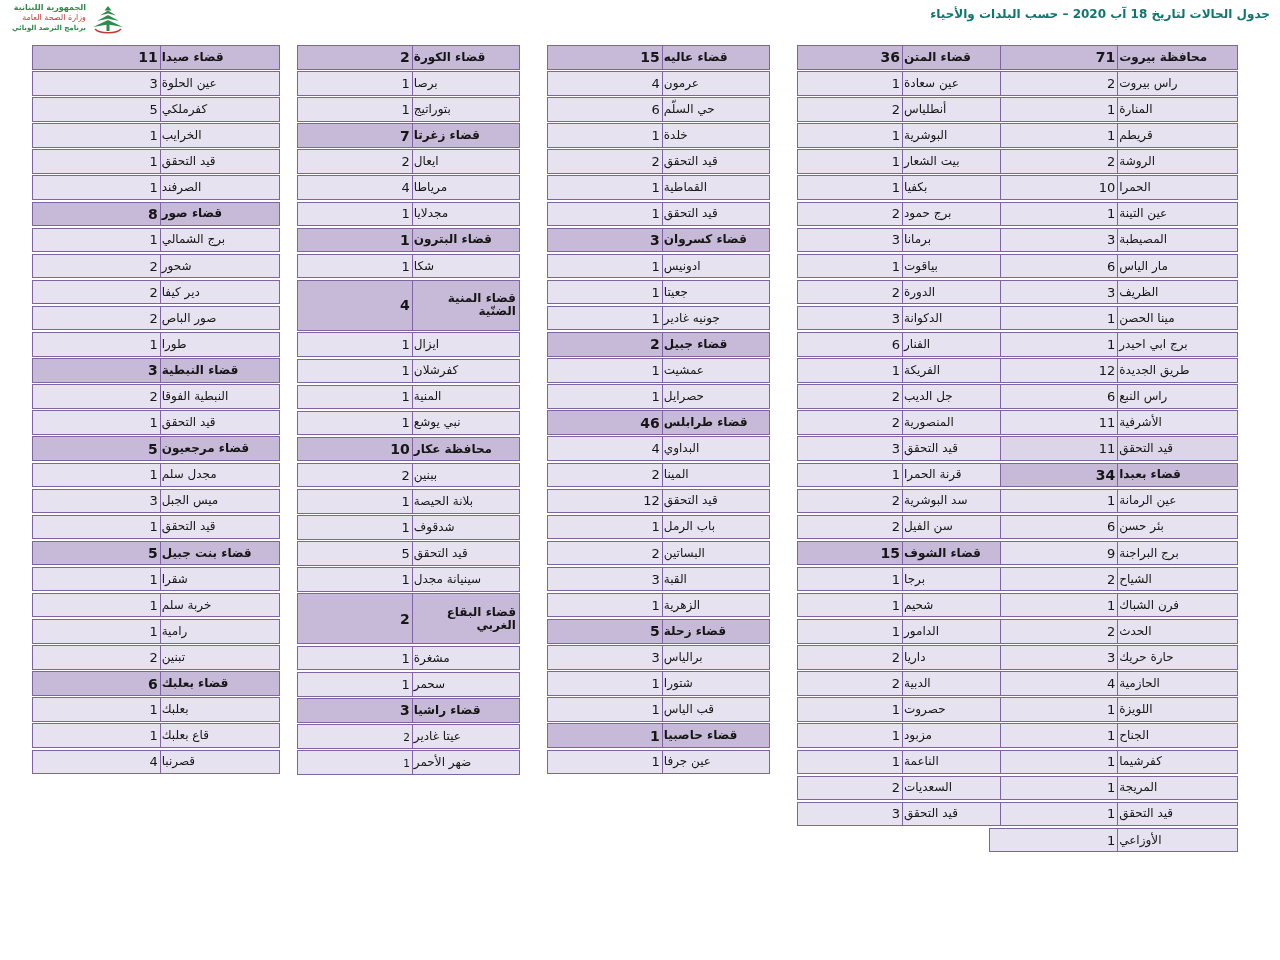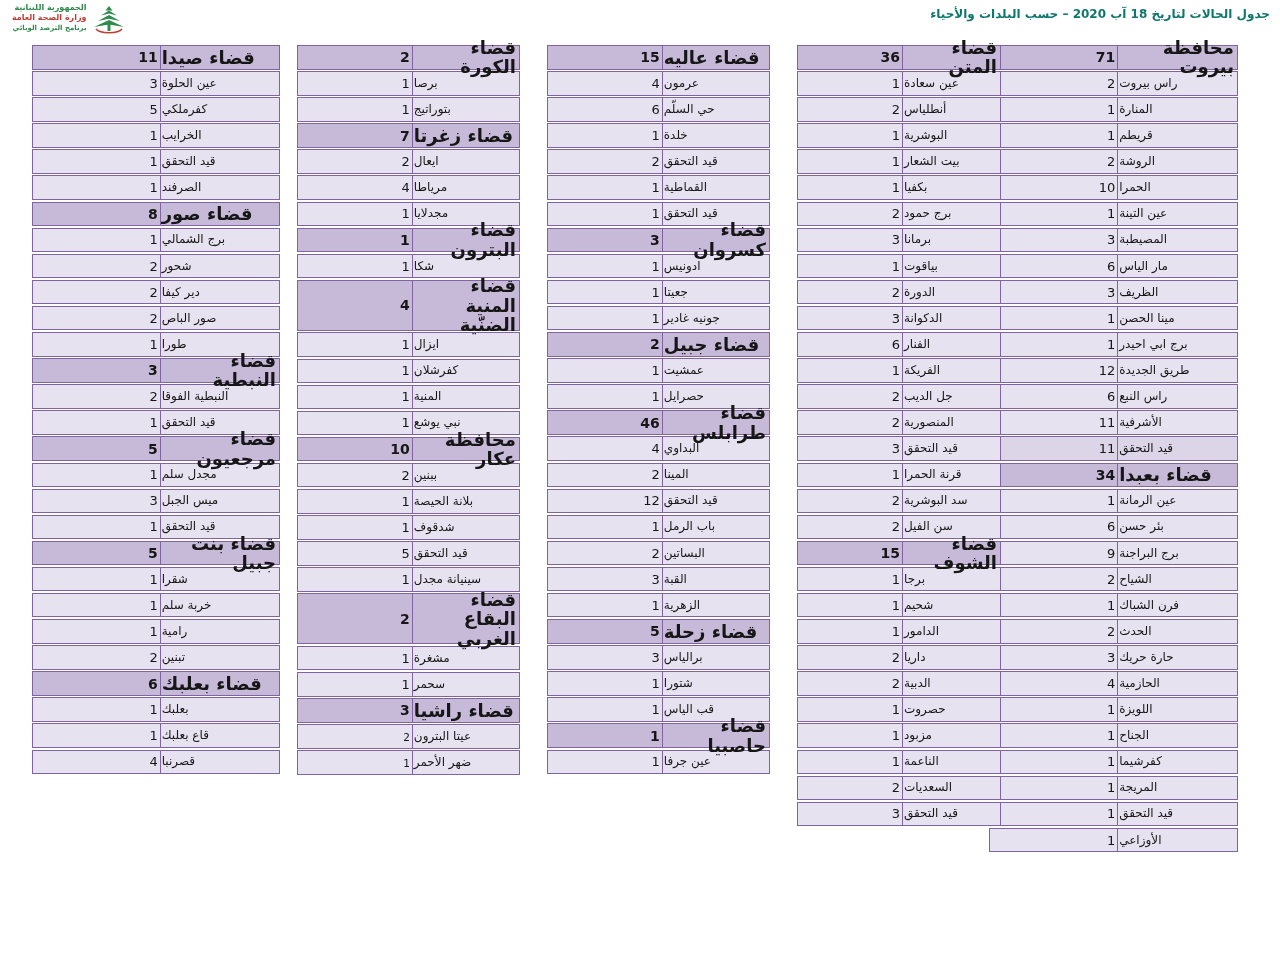--- a/index.html
+++ b/index.html
@@ -25,21 +25,21 @@
   #logo {
     position: absolute;
     top: 3px;
     left: 12px;
     display: flex;
     align-items: flex-start;
     gap: 3px;
   }
   #logo .logo-text { text-align: right; line-height: 1.3; direction: rtl; }
   #logo .lg-green { color: #2F8A4C; font-size: 8px; font-weight: bold; }
-  #logo .lg-red   { color: #C23B33; font-size: 8px; font-weight: bold; }
+  #logo .lg-red   { color: #C23B33; font-size: 8px; font-weight: normal; }
   #logo .lg-green2{ color: #2F8A4C; font-size: 7px; font-weight: bold; }
   
   #tables { position: absolute; inset: 0; }
   .col { position: absolute; top: 45px; }
   .col.c1 { left: 989px; width: 249px; }
   .col.c2 { left: 797px;  width: 204px; }
   .col.c3 { left: 547px;  width: 223px; }
   .col.c4 { left: 297px;  width: 223px; }
   .col.c5 { left: 32px;   width: 248px; }
   .row {
@@ -70,21 +70,21 @@
     align-items: center;
     justify-content: flex-end;
     padding-right: 3px;
     padding-left: 1px;
     direction: rtl;
     text-align: right;
     font-size: 12px;
     line-height: 1.08;
     color: #161616;
   }
-  .hdr .lbl { font-size: 18px; }
+  .hdr .lbl { font-size: 12px; }
 </style>
 </head>
 <body>
 
 <div id="page">
 
   <div id="logo">
     <div class="logo-text">
       <div class="lg-green">الجمهورية اللبنانية</div>
       <div class="lg-red">وزارة الصحة العامة</div>
@@ -557,21 +557,21 @@
         <div class="row">
           <div class="val">1</div>
           <div class="lbl">سحمر</div>
         </div>
         <div class="row hdr">
           <div class="val">3</div>
           <div class="lbl">قضاء راشيا</div>
         </div>
         <div class="row small">
           <div class="val">2</div>
-          <div class="lbl">عيتا البترون</div>
+          <div class="lbl">عيتا غادير</div>
         </div>
         <div class="row small">
           <div class="val">1</div>
           <div class="lbl">ضهر الأحمر</div>
         </div>
       </div>
       <div class="col c5">
         <div class="row hdr">
           <div class="val">11</div>
           <div class="lbl">قضاء صيدا</div>

